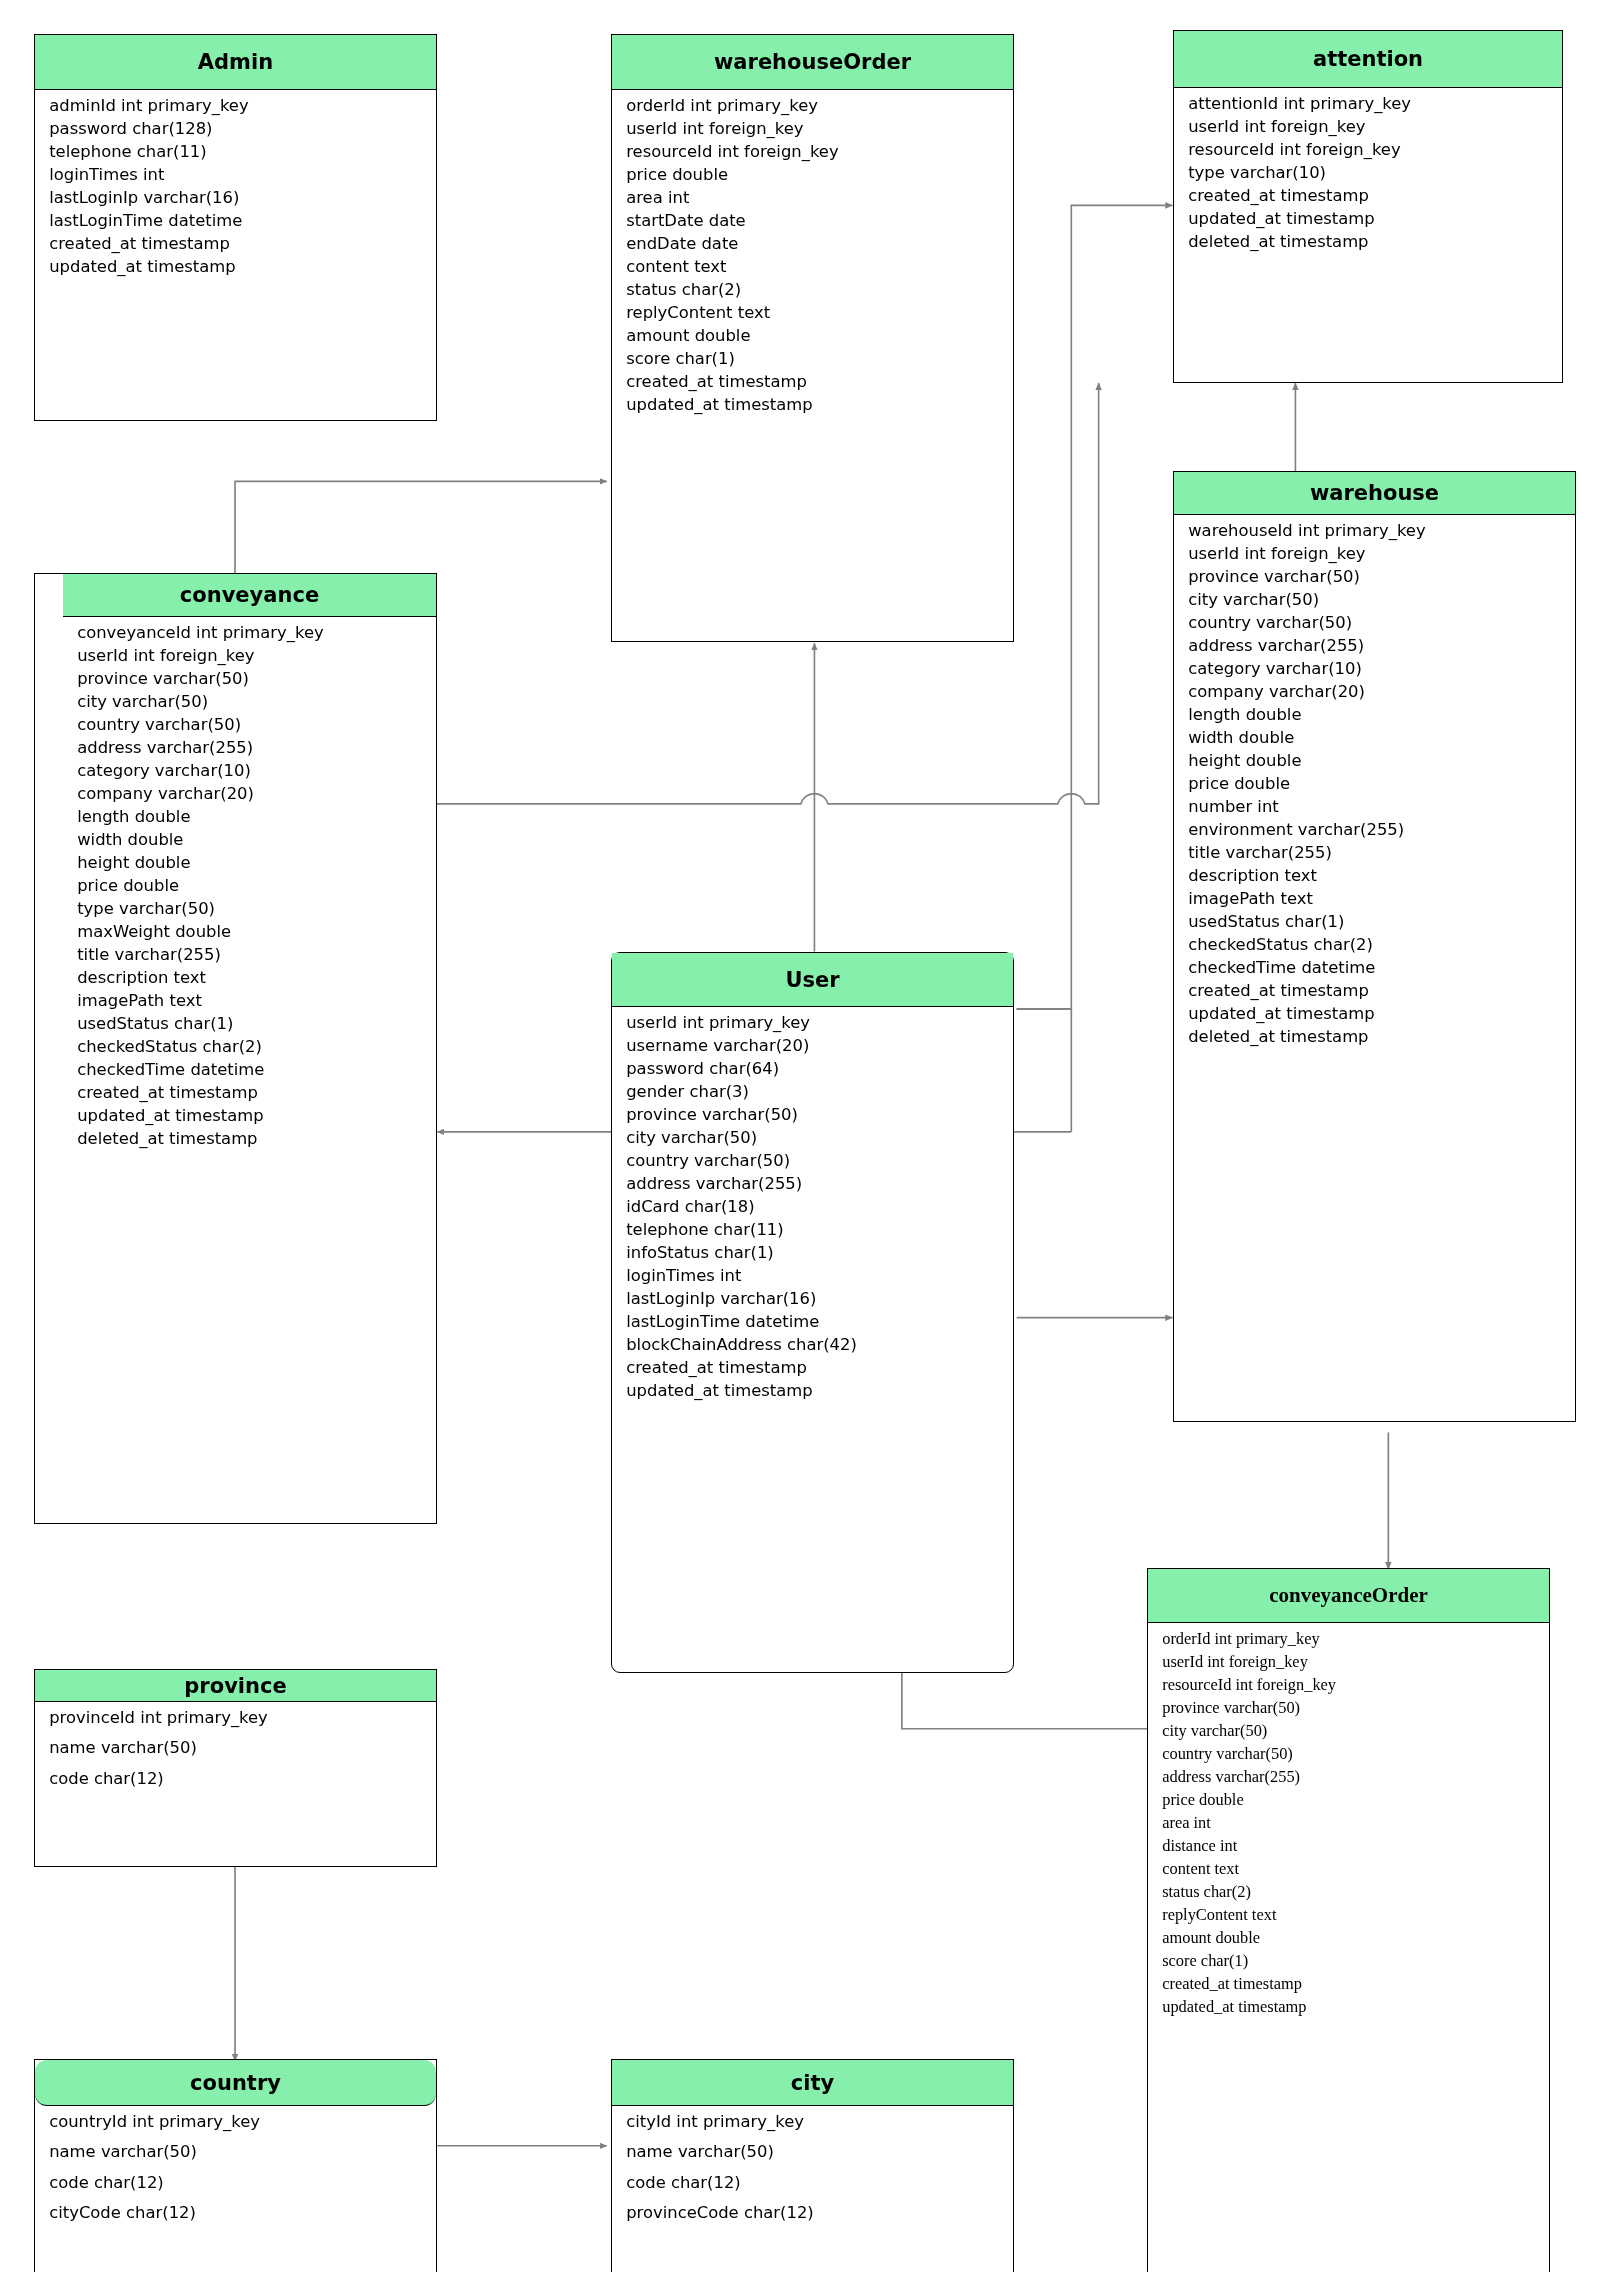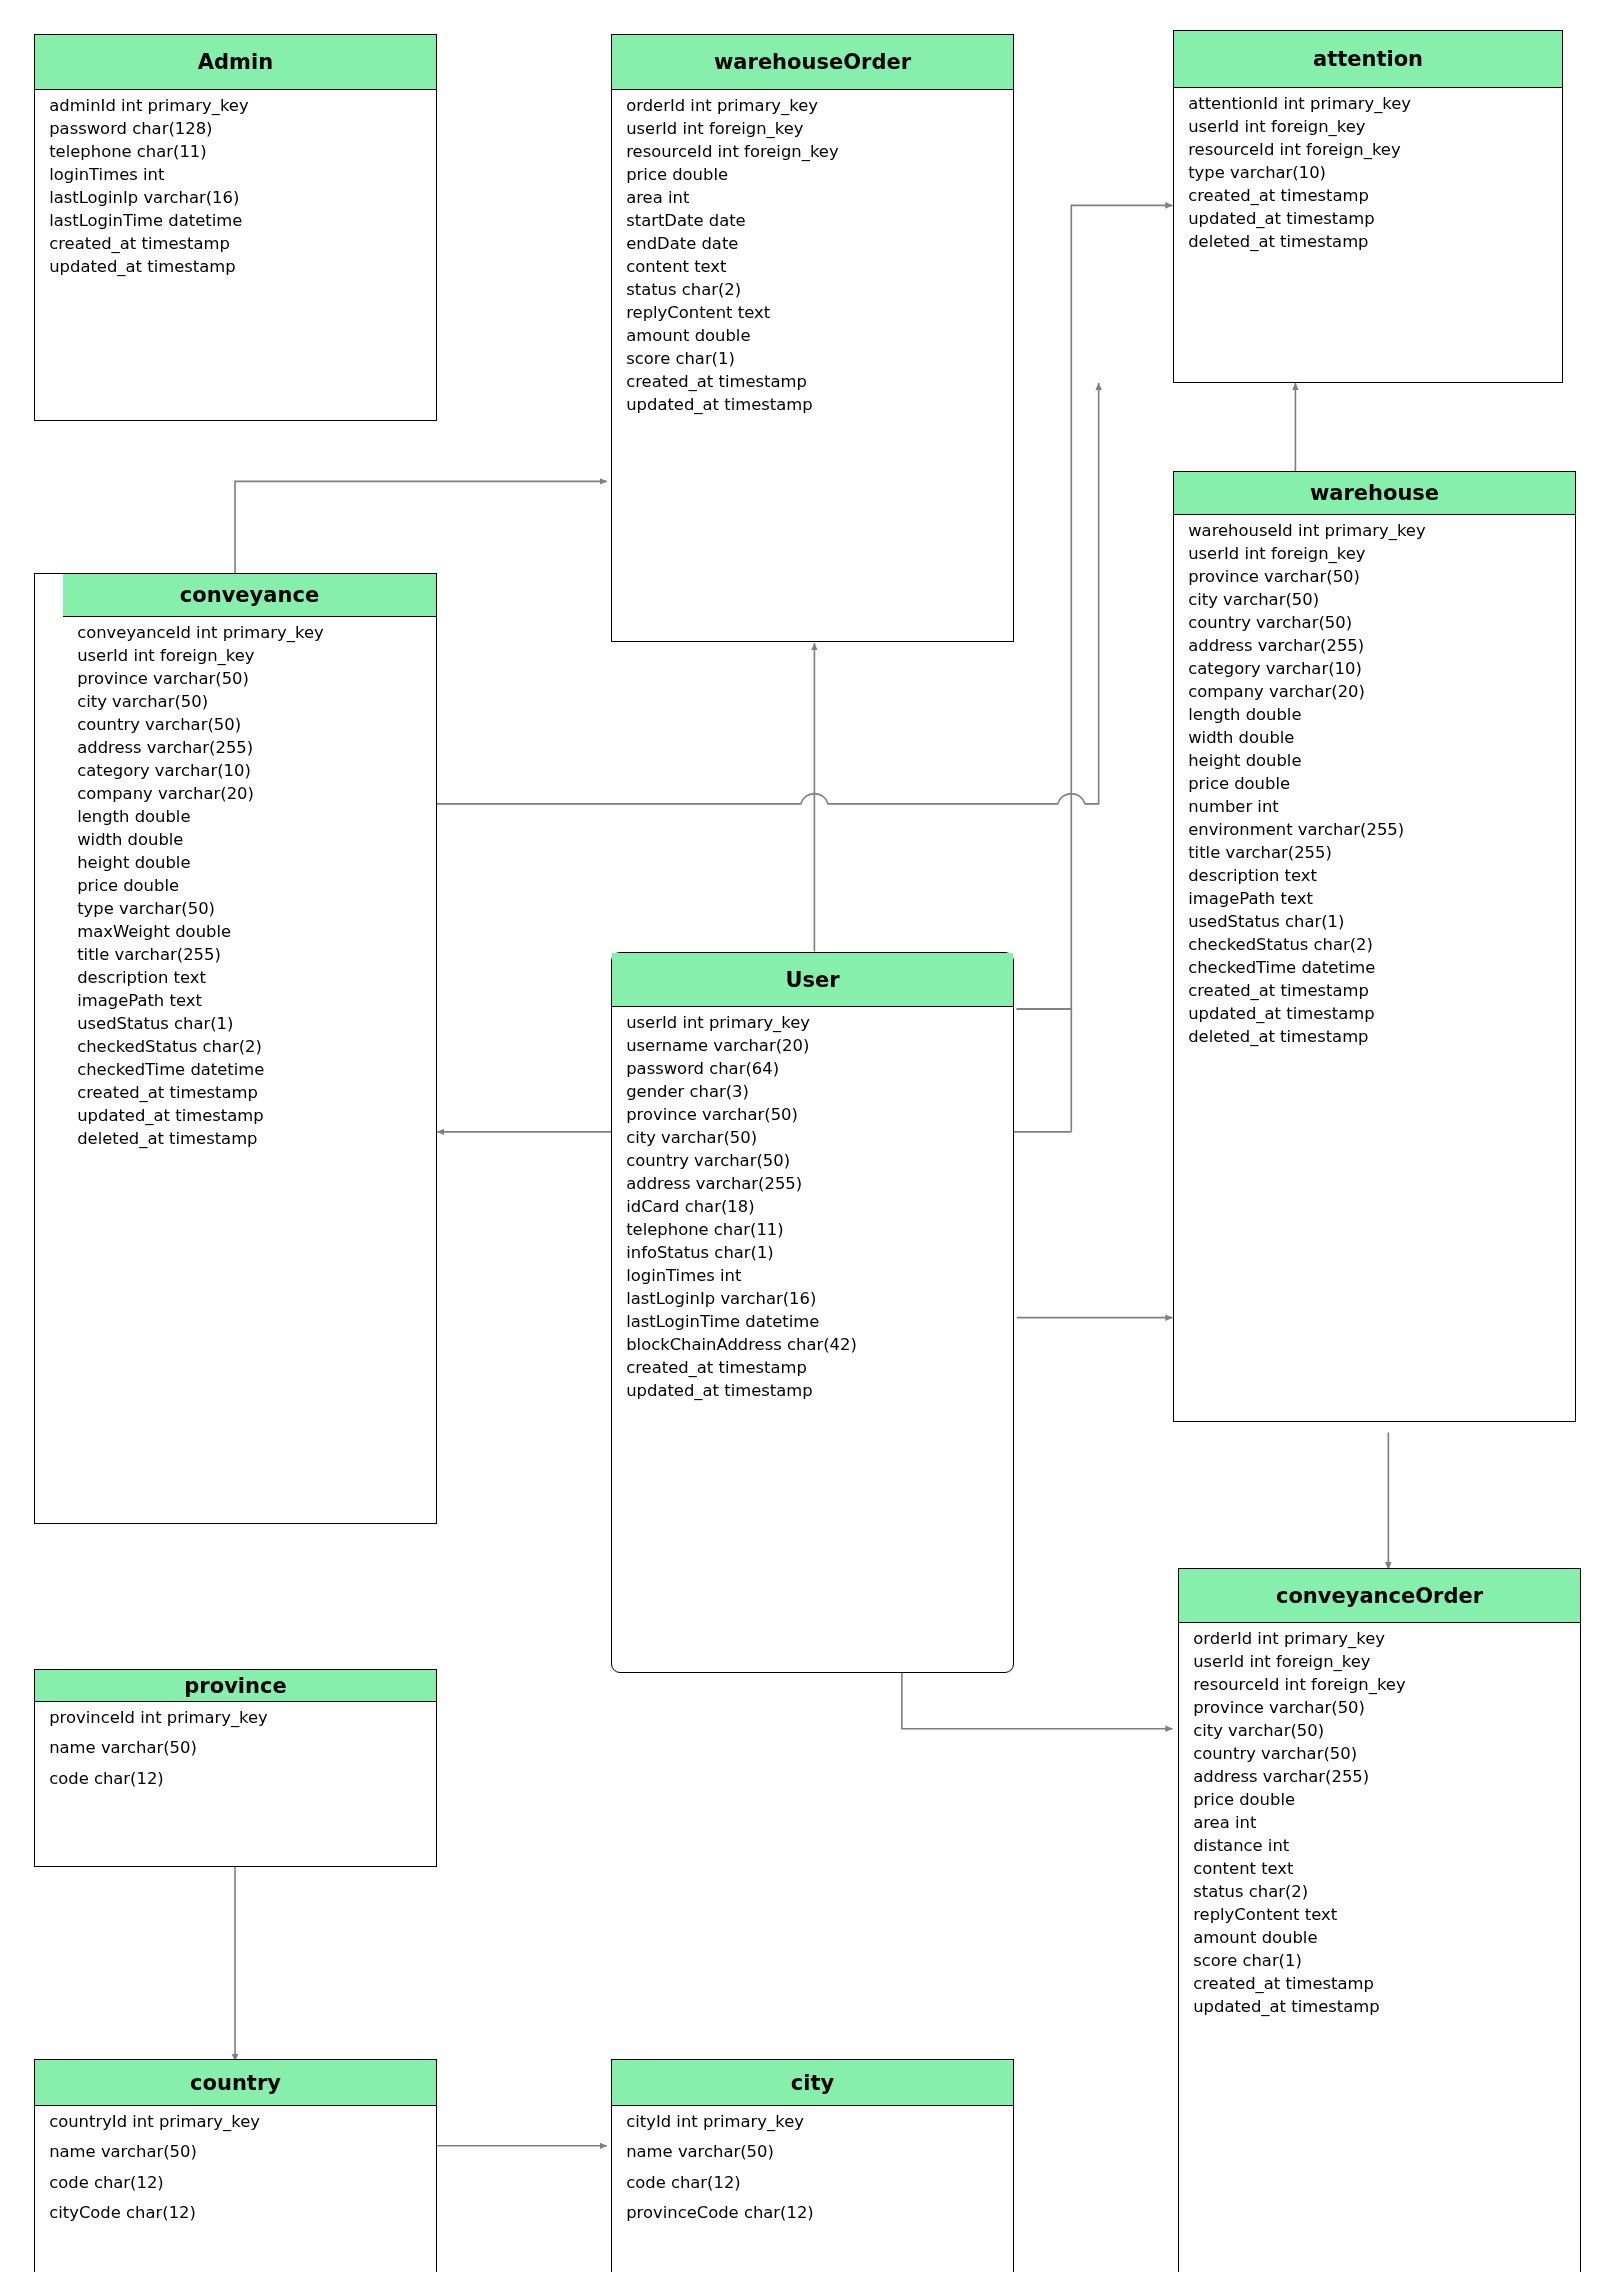--- a/index.html
+++ b/index.html
@@ -181,21 +181,21 @@
       <div class="field">infoStatus char(1)</div>
       <div class="field">loginTimes int</div>
       <div class="field">lastLoginIp varchar(16)</div>
       <div class="field">lastLoginTime datetime</div>
       <div class="field">blockChainAddress char(42)</div>
       <div class="field">created_at timestamp</div>
       <div class="field">updated_at timestamp</div>
     </div>
   </div>
 
-  <div class="entity tight" style="left:1178px; top:1568px; width:403px; height:705px;">
+  <div class="entity tight" style="left:1147px; top:1568px; width:403px; height:705px;font-family:Liberation Serif, serif;">
     <div class="entity-header" style="height:54px;">conveyanceOrder</div>
     <div class="entity-body">
       <div class="field">orderId int primary_key</div>
       <div class="field">userId int foreign_key</div>
       <div class="field">resourceId int foreign_key</div>
       <div class="field">province varchar(50)</div>
       <div class="field">city varchar(50)</div>
       <div class="field">country varchar(50)</div>
       <div class="field">address varchar(255)</div>
       <div class="field">price double</div>
@@ -214,21 +214,21 @@
   <div class="entity loose" style="left:34px; top:1669px; width:403px; height:198px;">
     <div class="entity-header" style="height:32px;">province</div>
     <div class="entity-body">
       <div class="field">provinceId int primary_key</div>
       <div class="field">name varchar(50)</div>
       <div class="field">code char(12)</div>
     </div>
   </div>
 
   <div class="entity loose" style="left:34px; top:2059px; width:403px; height:214px;">
-    <div class="entity-header" style="height:46px;">country</div>
+    <div class="entity-header" style="height:46px;border-radius:12px;">country</div>
     <div class="entity-body">
       <div class="field">countryId int primary_key</div>
       <div class="field">name varchar(50)</div>
       <div class="field">code char(12)</div>
       <div class="field">cityCode char(12)</div>
     </div>
   </div>
 
   <div class="entity loose" style="left:611px; top:2059px; width:403px; height:214px;">
     <div class="entity-header" style="height:46px;">city</div>

